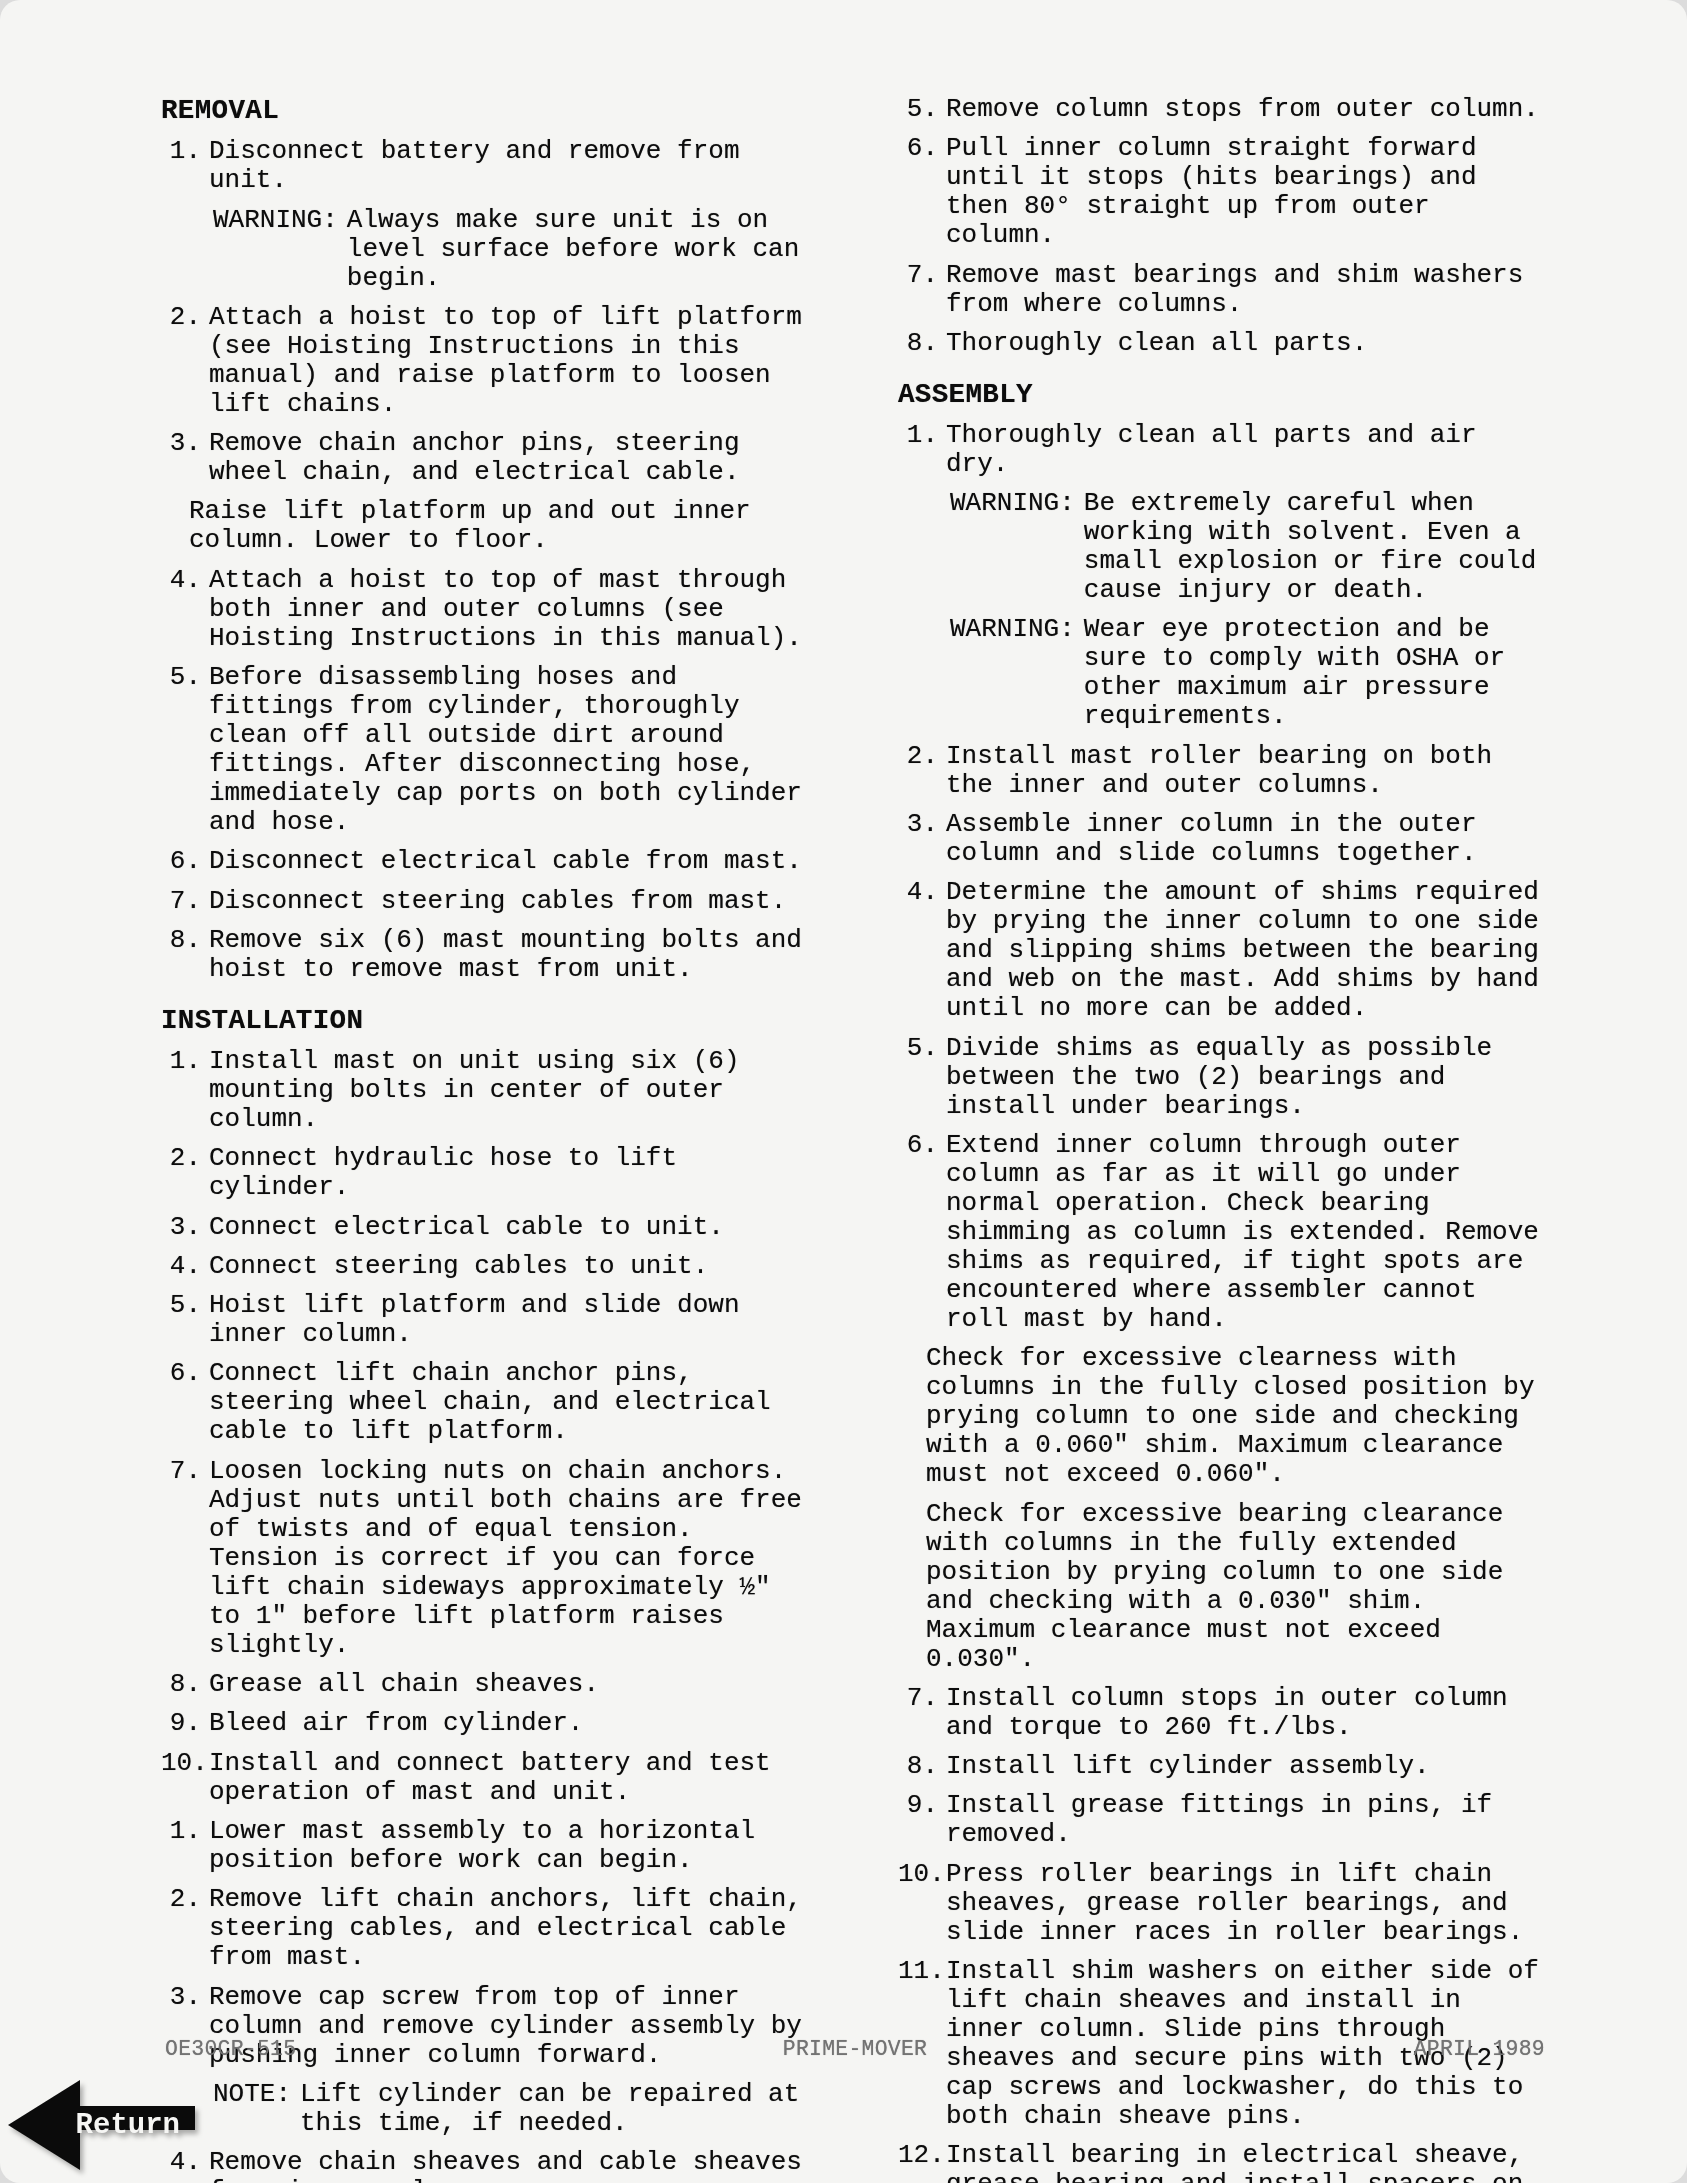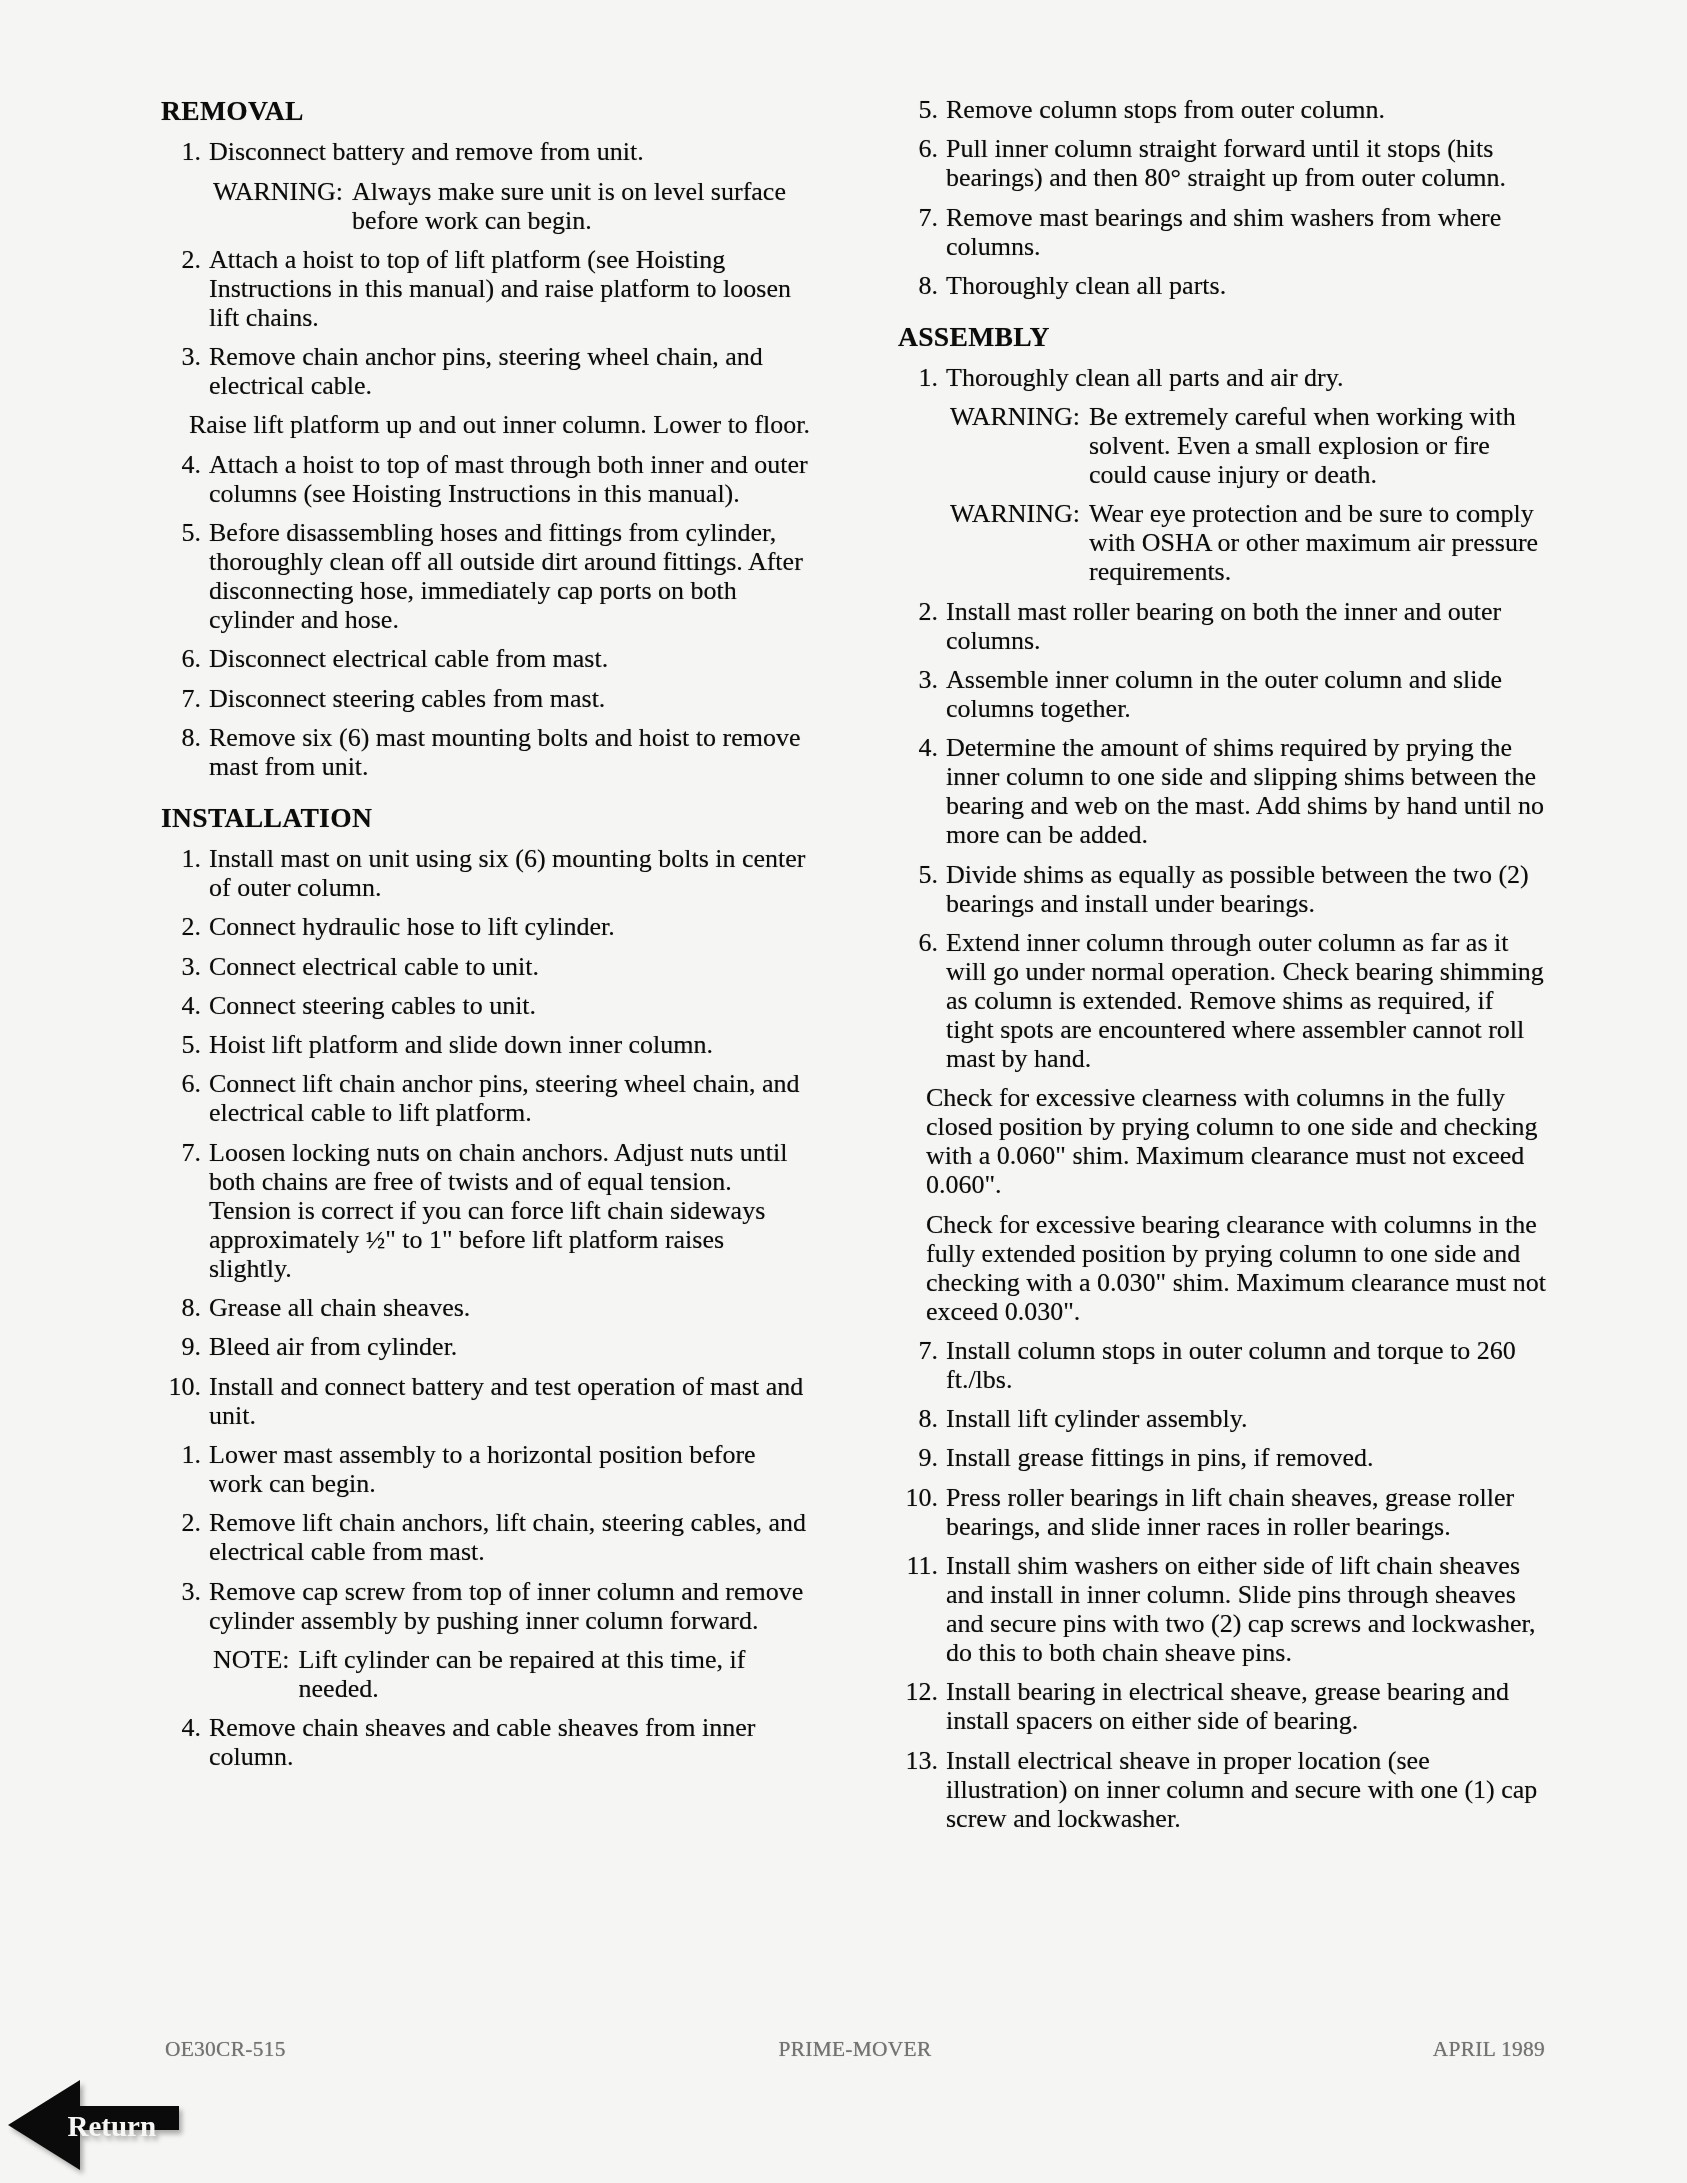--- a/index.html
+++ b/index.html
@@ -6,25 +6,26 @@
     --page-bg:#f5f5f3;
     --ink:#0c0c0c;
     --button-bg:#0b0b0b;
     --button-text:#f6f6f4;
   }
   html,body{margin:0;padding:0;background:#dcdcdc;}
   .page{
     position:relative;
     width:1687px;height:2183px;
     background:var(--page-bg);
-    font-family:Liberation Serif, serif;
+    font-family:Liberation Mono, monospace;
     font-size:26px;line-height:29px;
     color:var(--ink);
     text-shadow:0 0 0.8px rgba(12,12,12,0.45);
     overflow:hidden;
+    border-radius:20px;
   }
   .columns{
     position:absolute;left:161px;top:95px;
     display:flex;gap:88px;
   }
   .col{width:649px;}
   .col > :first-child{margin-top:0;}
   .heading{
     font-size:27.6px;line-height:32px;font-weight:bold;
     letter-spacing:0.3px;margin:20.7px 0 8.3px 0;
@@ -49,21 +50,21 @@
     cursor:pointer;
     filter:drop-shadow(3.4px 4.1px 2.8px rgba(0,0,0,0.30));
   }
   .return-head{
     position:absolute;left:0;top:0;width:0;height:0;
     border-top:45px solid transparent;
     border-bottom:45px solid transparent;
     border-right:72px solid var(--button-bg);
   }
   .return-shaft{
-    position:absolute;left:36px;top:25.5px;width:135px;height:24px;
+    position:absolute;left:52px;top:25.5px;width:135px;height:24px;
     background:var(--button-bg);
     color:var(--button-text);
     font-size:29px;font-weight:bold;line-height:40px;text-align:center;
     text-shadow:none;
   }
 </style>
 </head>
 <body>
 
 <div class="page">

